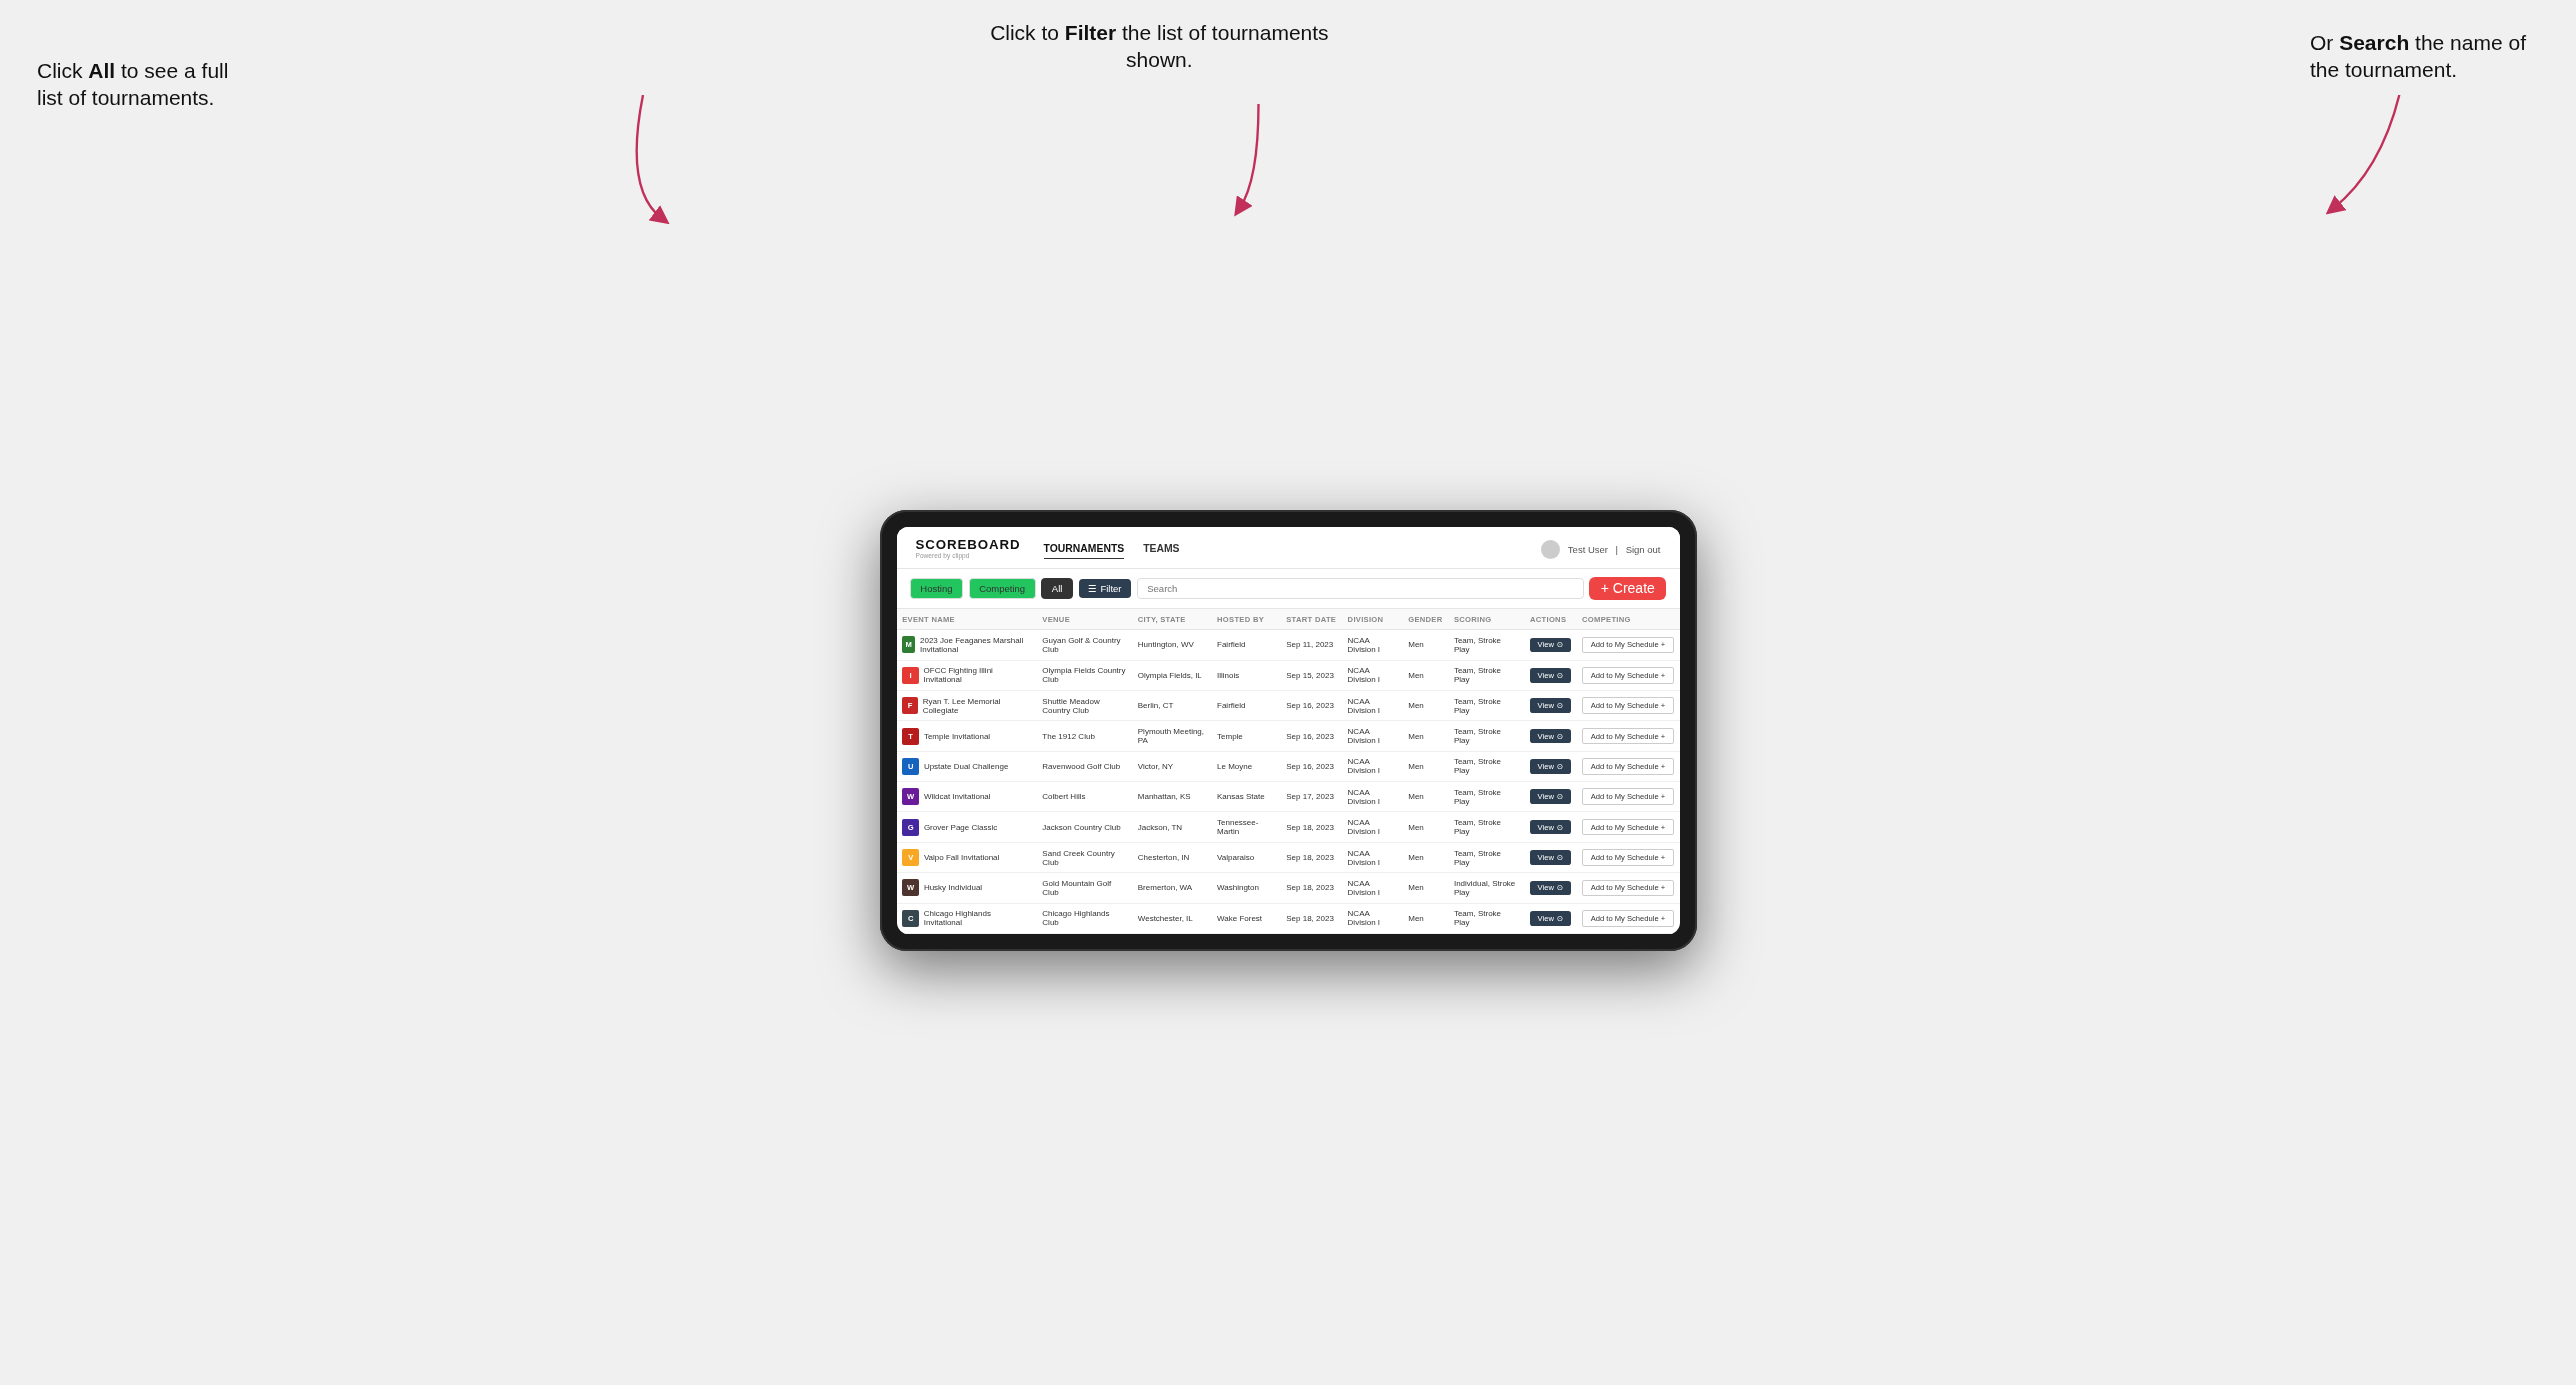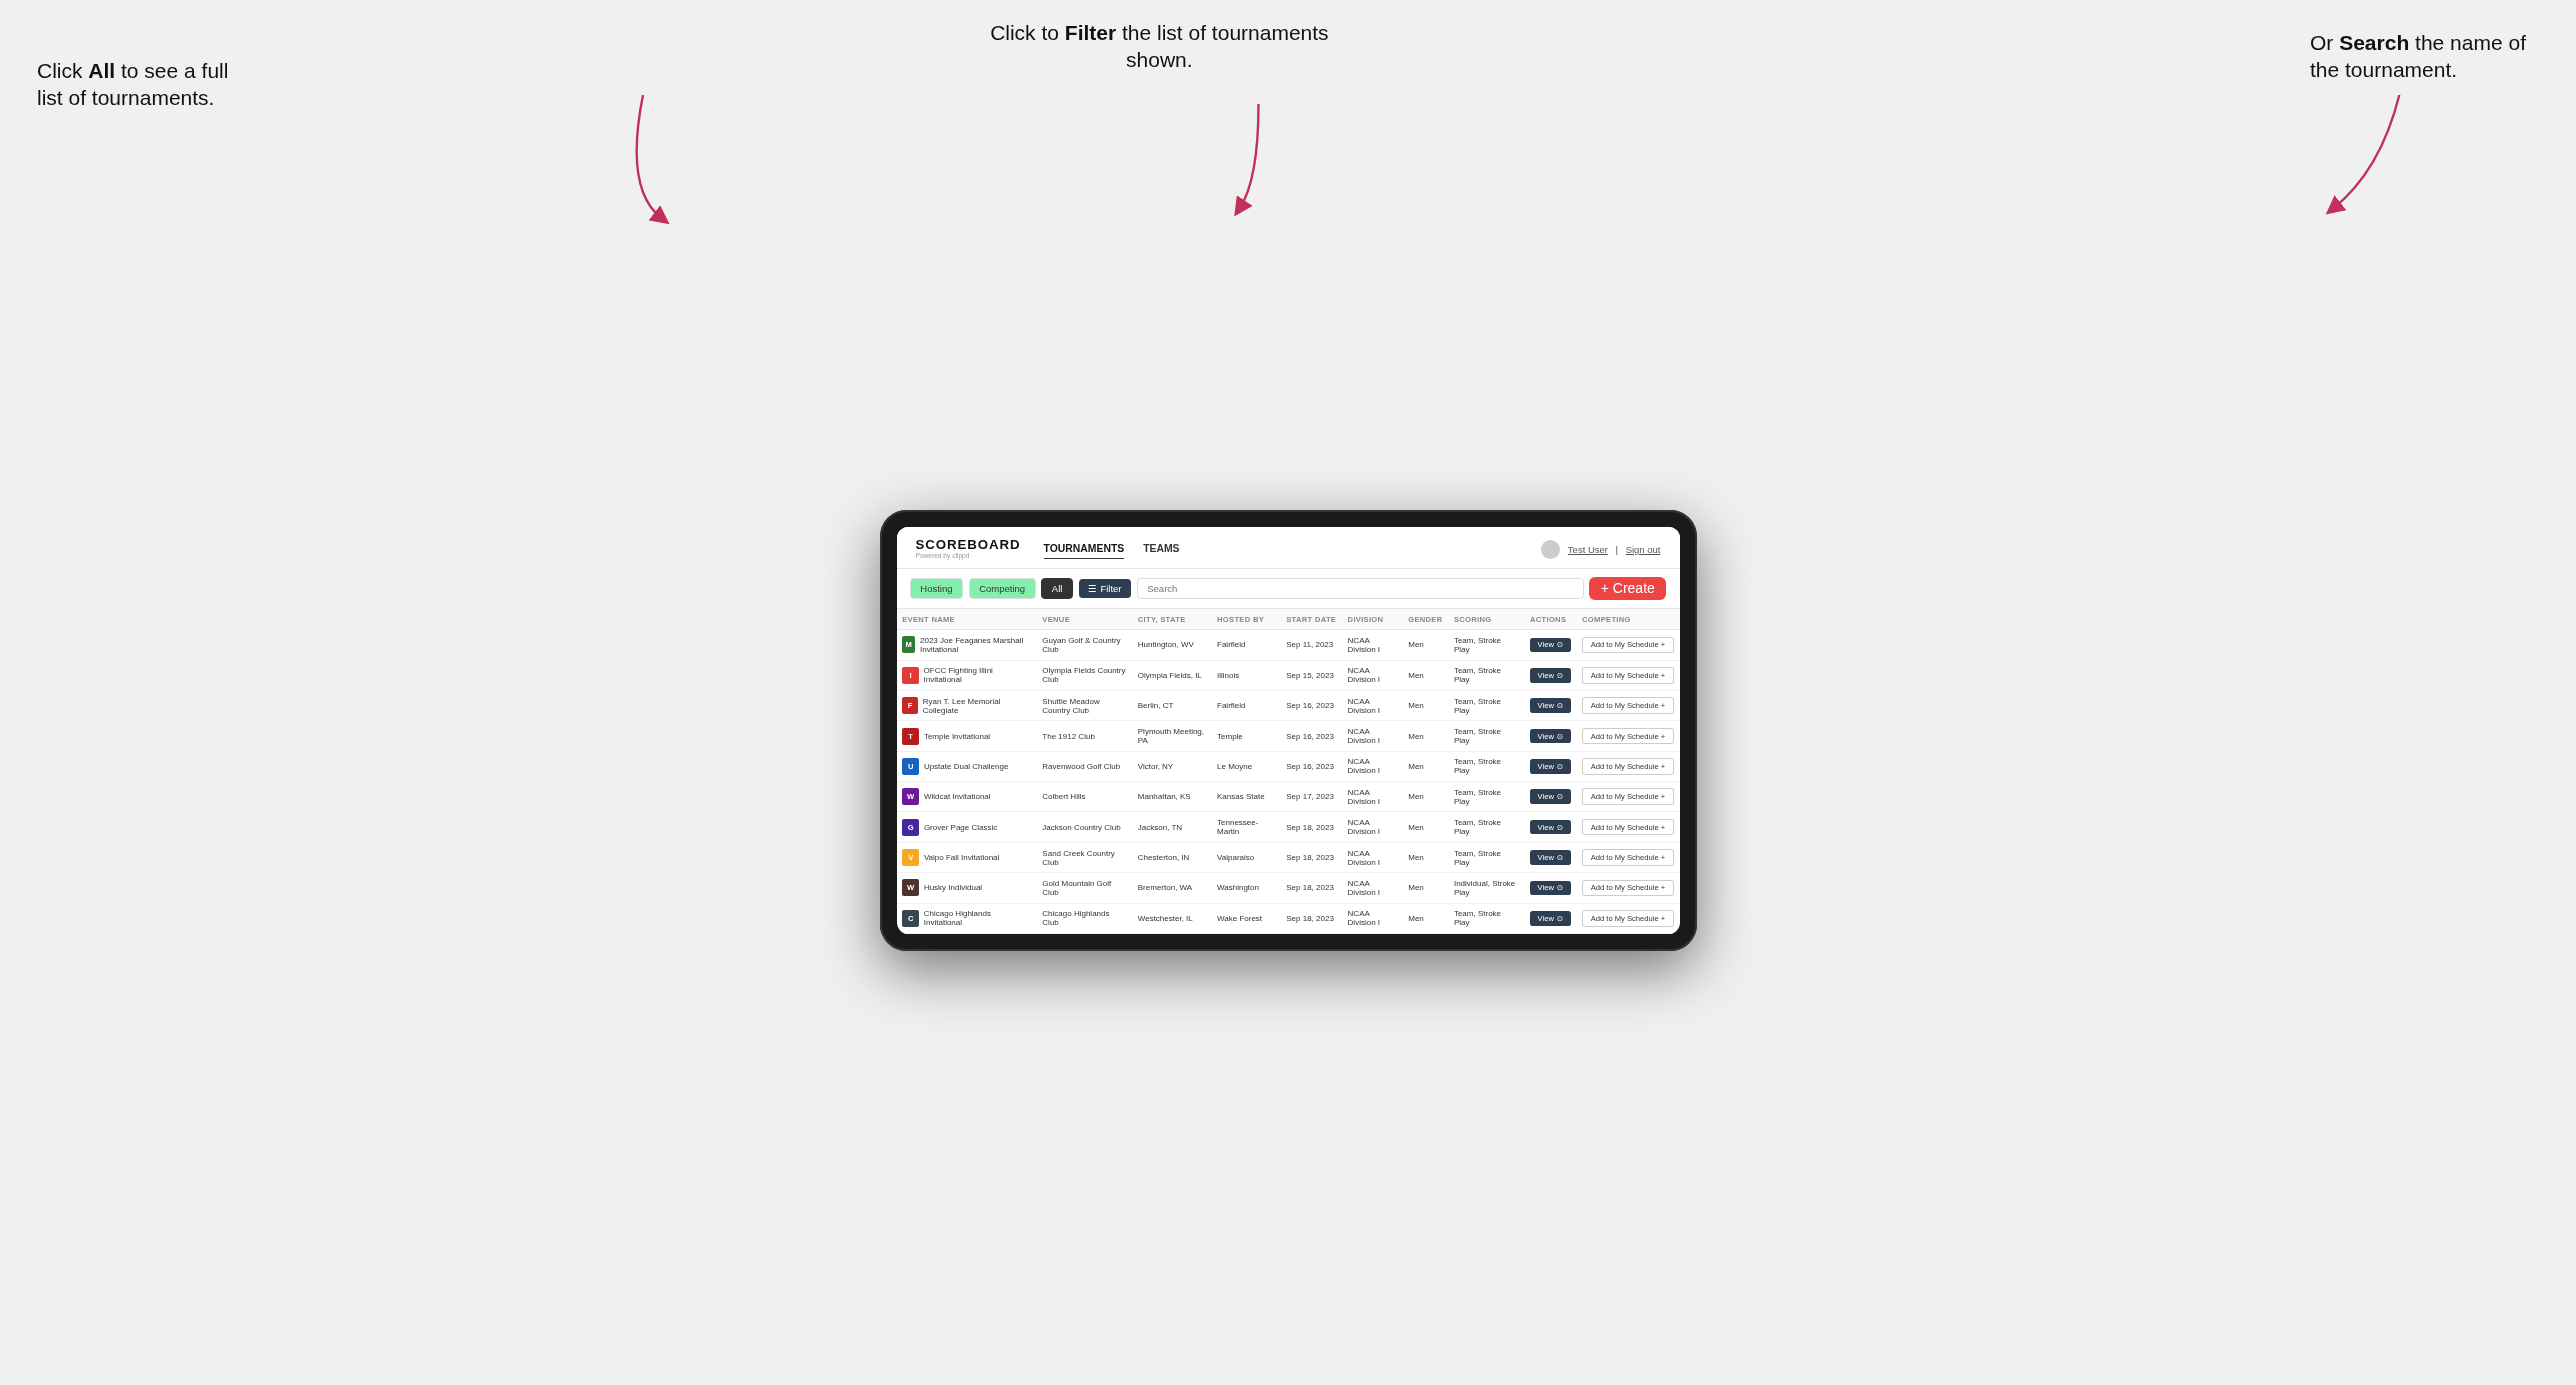--- a/index.html
+++ b/index.html
@@ -104,42 +104,41 @@
       color: #111;
       border-bottom-color: #333;
     }
 
     .header-right {
       display: flex;
       align-items: center;
       gap: 7.6px;
       font-size: 9.5px;
       color: #555;
-      text-decoration: underline;
     }
     .user-avatar {
       width: 19px;
       height: 19px;
       background: #ccc;
       border-radius: 50%;
     }
 
     
     .toolbar {
       display: flex;
       align-items: center;
       padding: 7.6px 13.3px;
       gap: 5.7px;
       border-bottom: 0.9px solid #e5e5e5;
     }
 
     .tab-btn {
       padding: 3.8px 9.5px;
       border: 0.9px solid #ddd;
-      background: #86efac;
+      background: #22c55e;
       border-radius: 3.8px;
       font-size: 9.5px;
       cursor: pointer;
       color: #333;
     }
     .tab-btn.active {
       background: #333;
       color: #fff;
       border-color: #333;
     }

